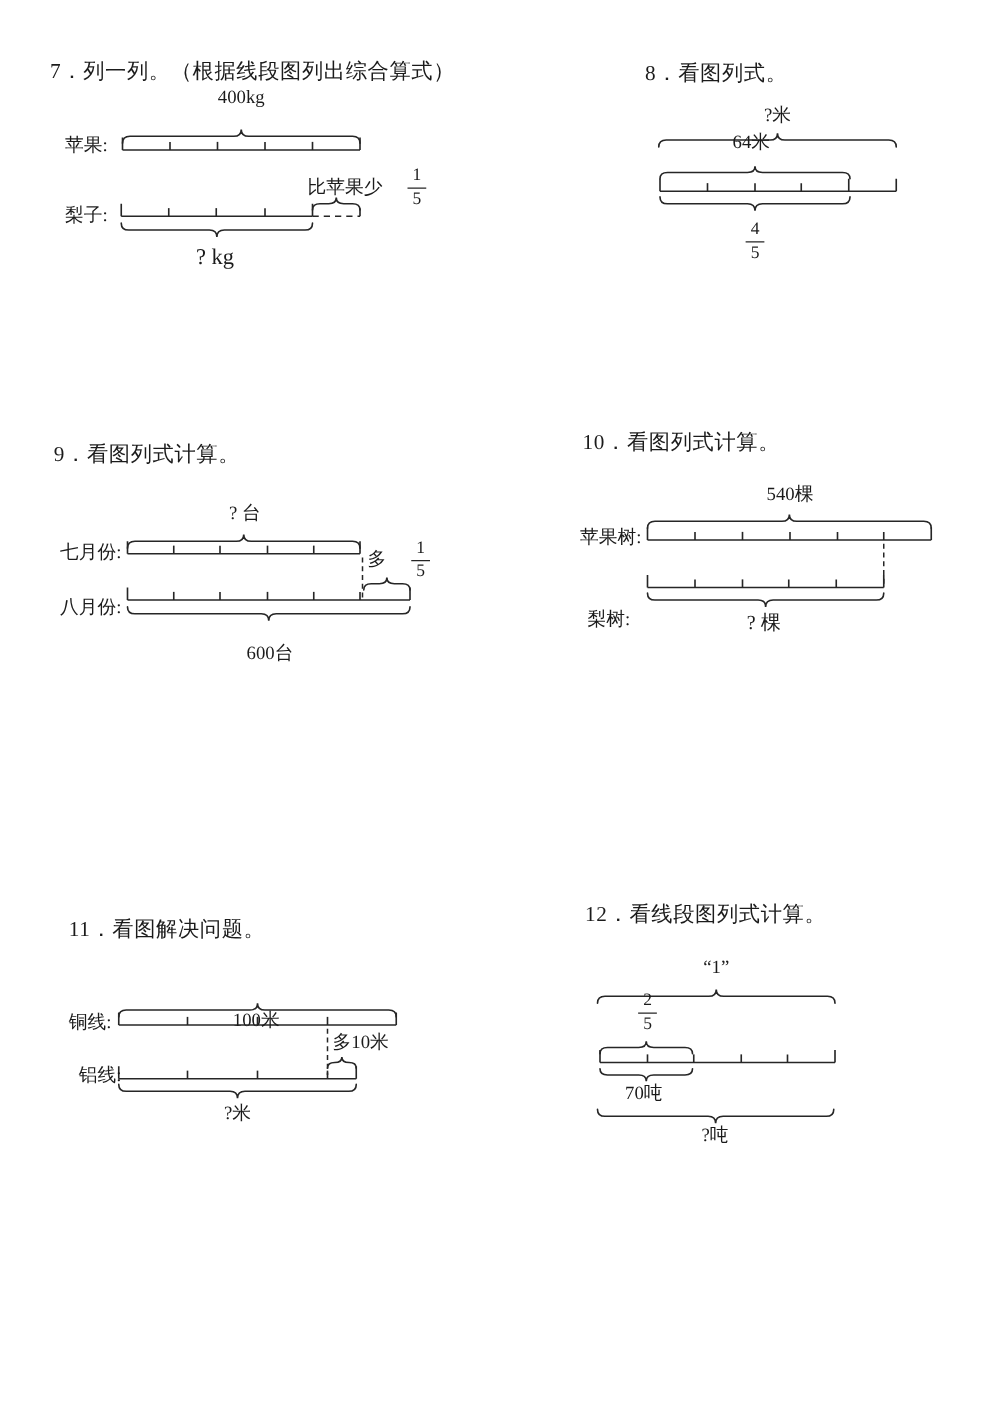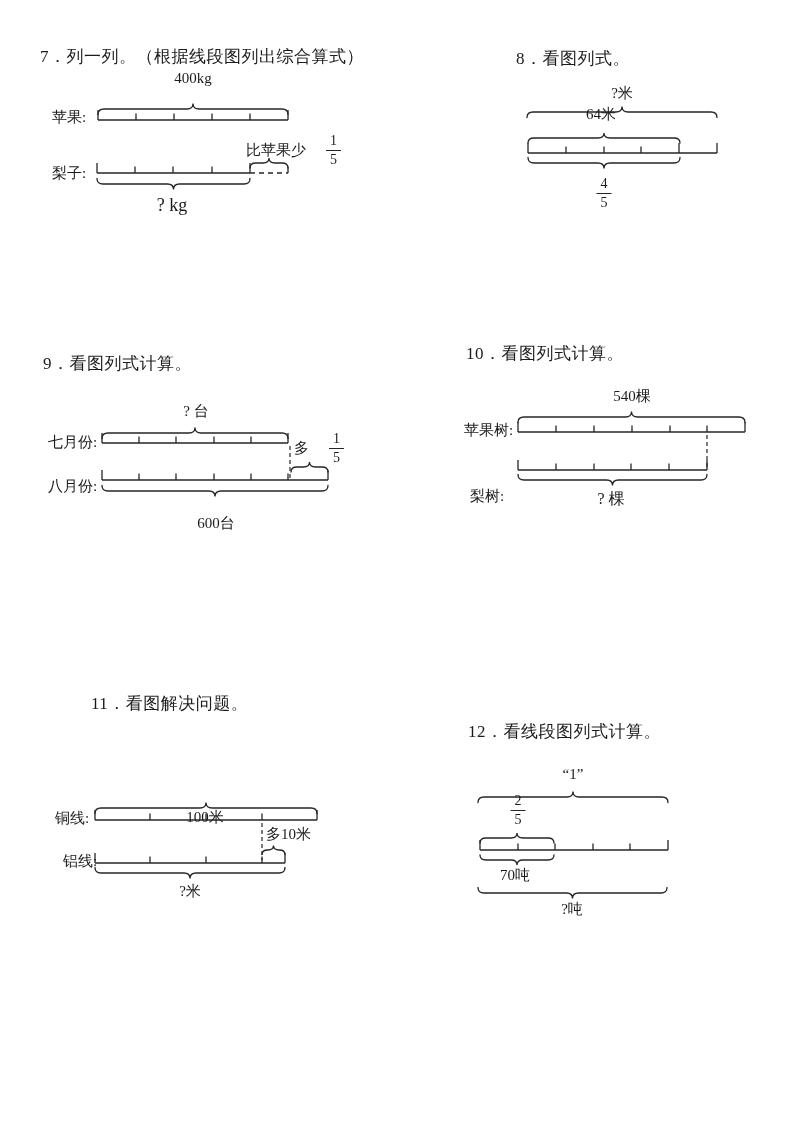--- a/index.html
+++ b/index.html
@@ -199,21 +199,21 @@
   </div>
   <div class="lbl" style="left:48px; top:466px;margin-top:12px;">八月份:</div>
   <div class="lbl ctr" style="left:216px; top:515px;">600台</div>
 
   <div class="lbl title" style="left:466px; top:344px;">10．看图列式计算。</div>
   <div class="lbl ctr" style="left:632px; top:388px;">540棵</div>
   <div class="lbl" style="left:464px; top:422px;">苹果树:</div>
   <div class="lbl" style="left:470px; top:488px;">梨树:</div>
   <div class="lbl ctr" style="left:611px; top:490px; font-size:16px;">? 棵</div>
 
-  <div class="lbl title" style="left:55px; top:694px;margin-left:36px;">11．看图解决问题。</div>
+  <div class="lbl title" style="left:55px; top:734px;">11．看图解决问题。</div>
   <div class="lbl ctr" style="left:205px; top:780px;margin-top:29px;">100米</div>
   <div class="lbl" style="left:55px; top:810px;text-align:center;">铜线:</div>
   <div class="lbl" style="left:266px; top:826px;">多10米</div>
   <div class="lbl" style="left:63px; top:853px;">铝线:</div>
   <div class="lbl ctr" style="left:190px; top:883px;">?米</div>
 
   <div class="lbl title" style="left:468px; top:722px;">12．看线段图列式计算。</div>
   <div class="lbl ctr" style="left:573px; top:766px;">“1”</div>
   <div class="lbl frac ctr" style="left:518px; top:793px;">
     <span class="num">2</span>

